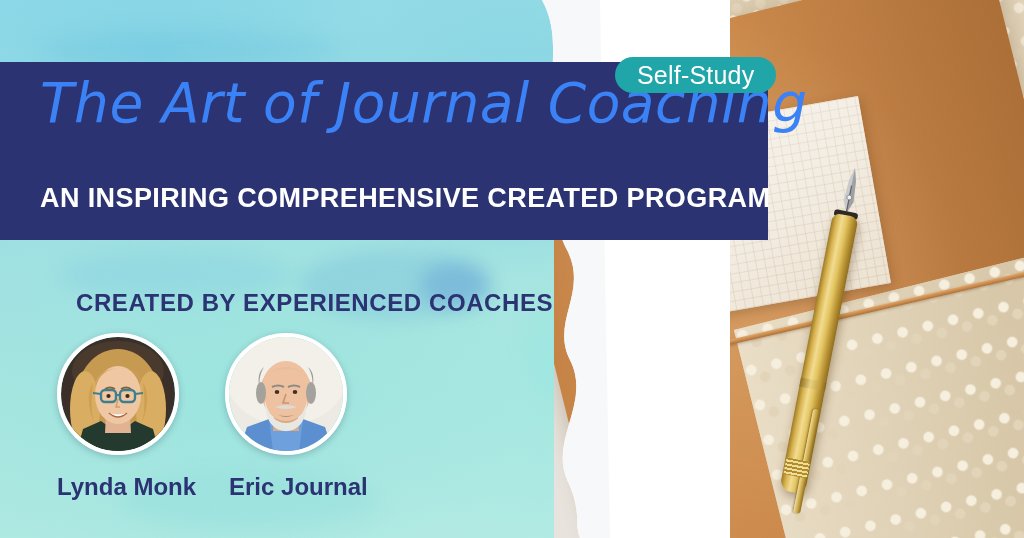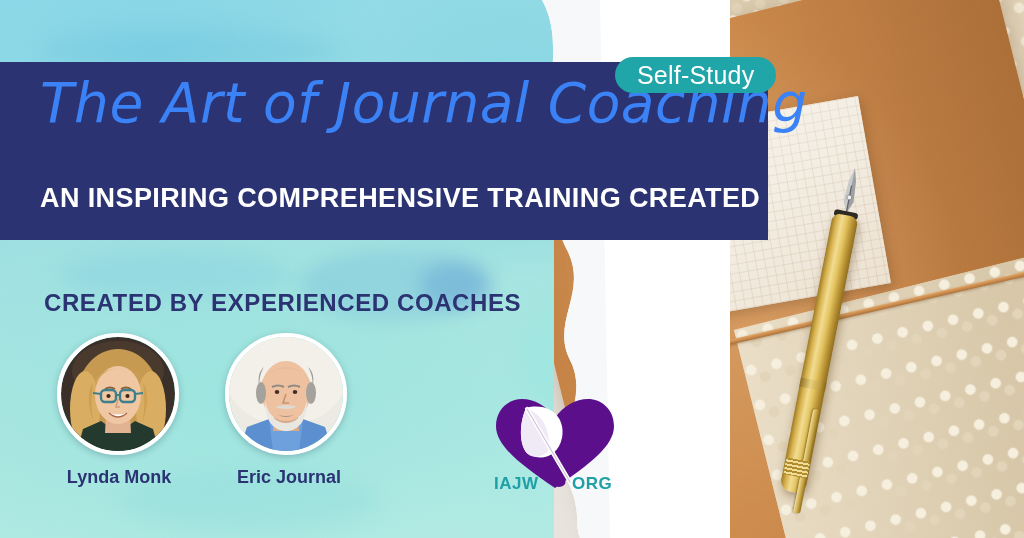--- a/index.html
+++ b/index.html
@@ -240,21 +240,21 @@
     font-family: "Liberation Sans", sans-serif;
     font-size: 25px;
     font-weight: 400;
     letter-spacing: 0.2px;
     white-space: nowrap;
   }
 
   
   .created-by {
     position: absolute;
-    left: 44px; top: 289px;
+    left: 76px; top: 289px;
     color: #2b3372;
     font-family: "Liberation Sans", sans-serif;
     font-size: 24px;
     font-weight: 700;
     letter-spacing: 0.6px;
     white-space: nowrap;
   }
 
   
   .coach {
@@ -269,25 +269,25 @@
     width: 122px; height: 122px;
     border-radius: 50%;
     border: 4px solid #ffffff;
     box-sizing: border-box;
     overflow: hidden;
     box-shadow: 0 2px 7px rgba(30,60,80,0.28);
   }
   .avatar svg { display: block; }
 
   .coach-name {
-    margin-top: 12px;
+    margin-top: 18px;
     text-align: center;
     color: #2b3372;
     font-family: "Liberation Sans", sans-serif;
-    font-size: 18px;
+    font-size: 24px;
     font-weight: 700;
     white-space: nowrap;
   }
   .coach-1 .coach-name { margin-left: 4px; }
 
   
   .logo {
     position: absolute;
     left: 490px; top: 392px;
     width: 130px; height: 106px;
@@ -342,21 +342,21 @@
       <path d="M72,0 C96,44 70,86 92,128 C116,174 74,206 96,248
                C120,292 80,320 100,360 C122,404 78,440 98,482
                C112,512 104,524 110,538 L140,538 L130,0 Z" fill="#f4f7f8" opacity="0.85"></path>
     </svg>
   </div>
 
   <div class="navy-banner"></div>
 
   <div class="title">The Art of Journal Coaching</div>
 
-  <div class="subtitle">AN INSPIRING COMPREHENSIVE TRAINING CREATED</div>
+  <div class="subtitle">AN INSPIRING COMPREHENSIVE CREATED PROGRAM</div>
 
   <div class="badge">Self-Study</div>
 
   <div class="created-by">CREATED BY EXPERIENCED COACHES</div>
 
   <div class="coach coach-0">
     <div class="avatar">
       <svg width="114" height="114" viewBox="0 0 114 114">
         <defs>
           <clipPath id="clipA">
@@ -441,41 +441,14 @@
           <path d="M36 64 C36 88 48 94 57 94 C66 94 78 88 78 64
                    C74 80 66 86 57 86 C48 86 40 80 36 64 Z" fill="#e9e7e2"></path>
           <path d="M46 70 Q57 66 68 70 Q57 74 46 70 Z" fill="#dedbd5"></path>
           <path d="M49 78 Q57 82 65 78 Q57 80 49 78 Z" fill="#b08d78"></path>
         </g>
       </svg>
     </div>
     <div class="coach-name">Eric Journal</div>
   </div>
 
-  <div class="logo">
-    <svg width="130" height="106" viewBox="0 0 130 106">
-
-      <path d="M65 96
-               C 30 72, 6 54, 6 34
-               C 6 17, 19 7, 32 7
-               C 44 7, 57 14, 65 26
-               C 73 14, 86 7, 98 7
-               C 111 7, 124 17, 124 34
-               C 124 54, 100 72, 65 96 Z" fill="#5b0f8b"></path>
-
-      <g>
-        <path d="M36 16 C 58 10, 76 24, 72 46 C 68 64, 52 70, 38 62
-                 C 30 56, 28 34, 36 16 Z" fill="#ffffff"></path>
-        <path d="M36 16 C 52 22, 62 38, 58 60 C 50 66, 42 66, 38 62
-                 C 30 56, 28 34, 36 16 Z" fill="#efeaf5"></path>
-        <path d="M37 17 L80 90" stroke="#ffffff" stroke-width="4.2" stroke-linecap="round"></path>
-        <path d="M37 17 L80 90" stroke="#cfc2de" stroke-width="1.2" stroke-linecap="round"></path>
-      </g>
-
-      <text x="4" y="97" fill="#1f9fa6" font-family="Liberation Sans, sans-serif" font-size="17" font-weight="bold" letter-spacing="0.5">IAJW</text>
-
-      <ellipse cx="69" cy="90" rx="6.5" ry="5" fill="#5b0f8b"></ellipse>
-
-      <text x="82" y="97" fill="#1f9fa6" font-family="Liberation Sans, sans-serif" font-size="17" font-weight="bold" letter-spacing="0.5">ORG</text>
-    </svg>
-  </div>
 
 </div>
 
 </body></html>

